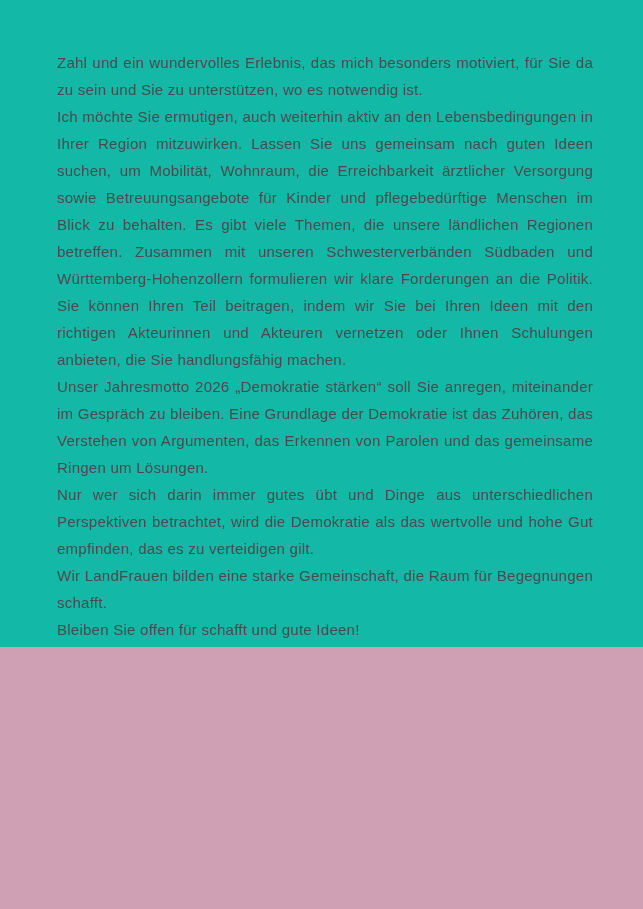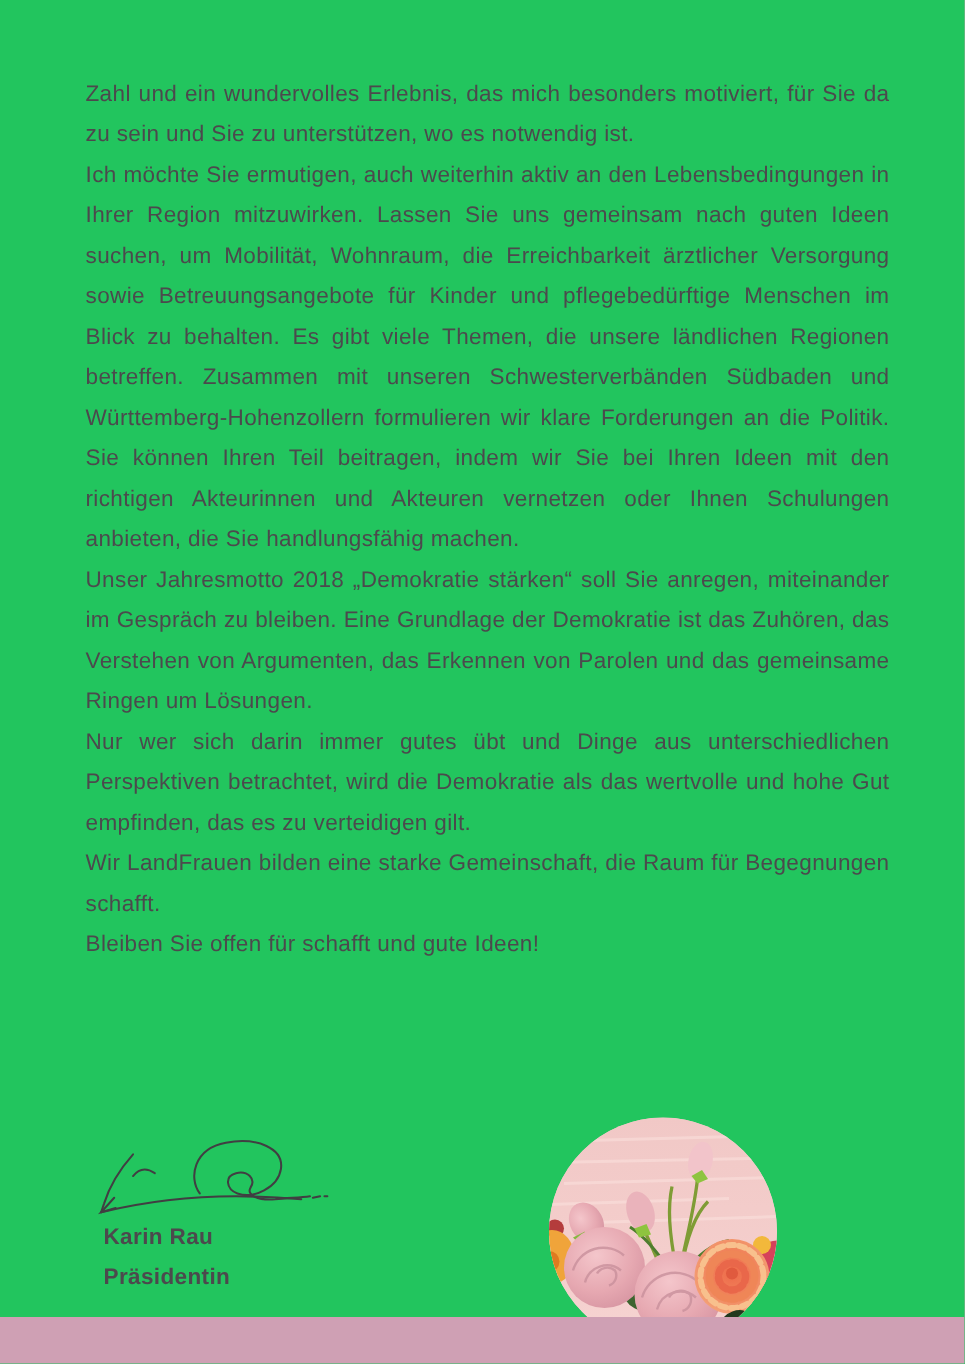--- a/index.html
+++ b/index.html
@@ -3,23 +3,23 @@
 <meta charset="utf-8">
 <style>
   html, body { margin: 0; padding: 0; }
   body {
     background: #cfa0b4;
     font-family: "Liberation Sans", sans-serif;
   }
   .page {
     position: relative;
     width: 643px;
-    height: 878px;
+    height: 647px;
     margin: 0 auto;
-    background: #22c55e;
+    background: #14b8a6;
     overflow: hidden;
   }
   .text-block {
     position: absolute;
     left: 57px;
     top: 49px;
     width: 536px;
     color: #4c494d;
     font-size: 15px;
     line-height: 27px;
@@ -57,21 +57,21 @@
   .photo-circle svg { display: block; width: 152px; height: 152px; }
 </style>
 </head>
 <body>
 
 <div class="page">
 
   <div class="text-block">
     <p>Zahl und ein wundervolles Erlebnis, das mich besonders motiviert, für Sie da zu sein und Sie zu unterstützen, wo es notwendig ist.</p>
     <p>Ich möchte Sie ermutigen, auch weiterhin aktiv an den Lebensbedingungen in Ihrer Region mitzuwirken. Lassen Sie uns gemeinsam nach guten Ideen suchen, um Mobilität, Wohnraum, die Erreichbarkeit ärztlicher Versorgung sowie Betreuungsangebote für Kinder und pflegebedürftige Menschen im Blick zu behalten. Es gibt viele Themen, die unsere ländlichen Regionen betreffen. Zusammen mit unseren Schwesterverbänden Südbaden und Württemberg-Hohenzollern formulieren wir klare Forderungen an die Politik. Sie können Ihren Teil beitragen, indem wir Sie bei Ihren Ideen mit den richtigen Akteurinnen und Akteuren vernetzen oder Ihnen Schulungen anbieten, die Sie handlungsfähig machen.</p>
-    <p>Unser Jahresmotto 2018 „Demokratie stärken“ soll Sie anregen, miteinander im Gespräch zu bleiben. Eine Grundlage der Demokratie ist das Zuhören, das Verstehen von Argumenten, das Erkennen von Parolen und das gemeinsame Ringen um Lösungen.</p>
+    <p>Unser Jahresmotto 2026 „Demokratie stärken“ soll Sie anregen, miteinander im Gespräch zu bleiben. Eine Grundlage der Demokratie ist das Zuhören, das Verstehen von Argumenten, das Erkennen von Parolen und das gemeinsame Ringen um Lösungen.</p>
     <p>Nur wer sich darin immer gutes übt und Dinge aus unterschiedlichen Perspektiven betrachtet, wird die Demokratie als das wertvolle und hohe Gut empfinden, das es zu verteidigen gilt.</p>
     <p>Wir LandFrauen bilden eine starke Gemeinschaft, die Raum für Begegnungen schafft.</p>
     <p>Bleiben Sie offen für schafft und gute Ideen!</p>
   </div>
 
   <svg class="signature-svg" viewBox="0 0 170 60" fill="none" stroke="#413e42" stroke-width="1.4" stroke-linecap="round">
     <path d="M34,14 C26,23 18,35 14,48 L12,54"></path>
     <path d="M21,44 L12,54 L22,51"></path>
     <path d="M12,54 C45,46 75,43 105,43 C122,43 138,44 150,45"></path>
     <path d="M49,27 C43,23 38,24 34,29"></path>

